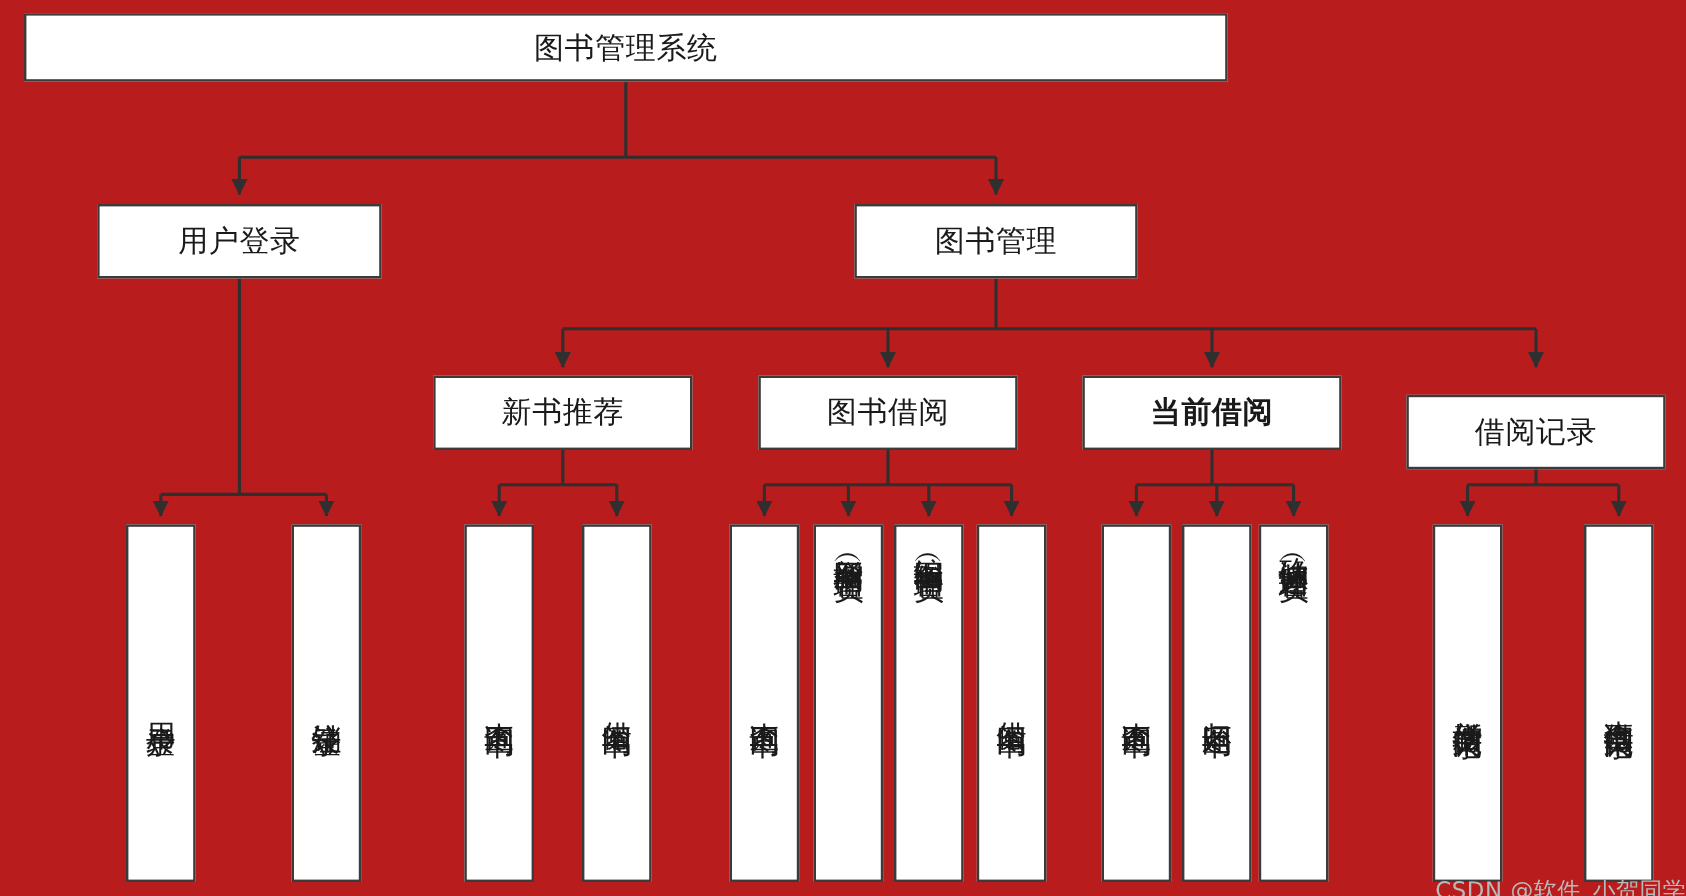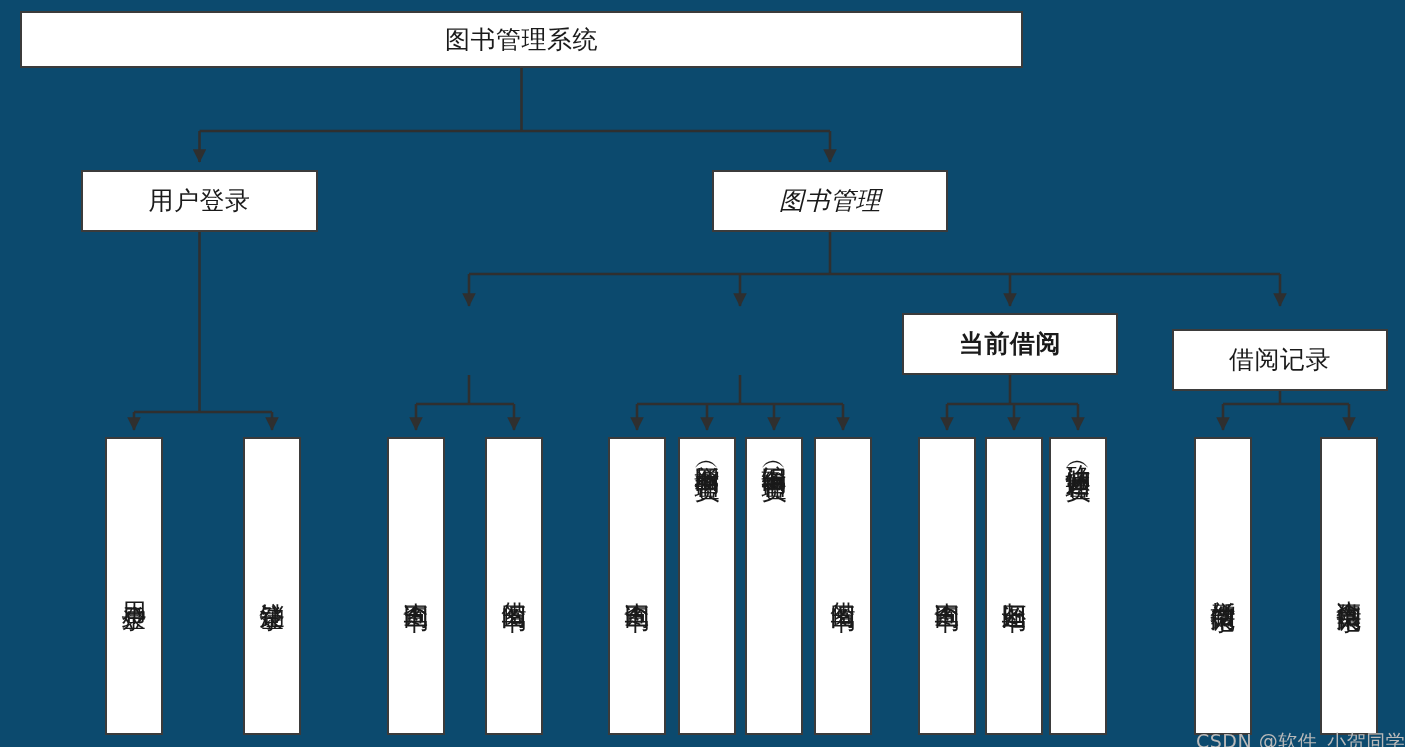--- a/index.html
+++ b/index.html
@@ -7,21 +7,21 @@
     padding: 0;
     background: #ffffff;
   }
   body {
     font-family: "DejaVu Sans", "Liberation Sans", sans-serif;
   }
   #stage {
     position: relative;
     width: 1405px;
     height: 747px;
-    background: #0c4a6e;
+    background: #b91c1c;
     overflow: hidden;
   }
   #wires {
     position: absolute;
     left: 0;
     top: 0;
     width: 1405px;
     height: 747px;
     pointer-events: none;
   }
@@ -131,24 +131,30 @@
     </g>
   </svg>
 
   <div class="node horiz root" style="left:20px; top:11px; width:1003px; height:57px;">
     <span class="label">图书管理系统</span>
   </div>
 
   <div class="node horiz" style="left:81px; top:170px; width:237px; height:62px;">
     <span class="label">用户登录</span>
   </div>
-  <div class="node horiz" style="left:712px; top:170px; width:236px; height:62px;font-style:italic;">
+  <div class="node horiz" style="left:712px; top:170px; width:236px; height:62px;">
     <span class="label">图书管理</span>
   </div>
 
+  <div class="node horiz" style="left:361px; top:313px; width:216px; height:62px;">
+    <span class="label">新书推荐</span>
+  </div>
+  <div class="node horiz" style="left:632px; top:313px; width:216px; height:62px;">
+    <span class="label">图书借阅</span>
+  </div>
   <div class="node horiz" style="left:902px; top:313px; width:216px; height:62px;font-weight:bold;">
     <span class="label">当前借阅</span>
   </div>
   <div class="node horiz" style="left:1172px; top:313px; width:216px; height:62px;margin-top:16px;">
     <span class="label">借阅记录</span>
   </div>
 
   <div class="node vert centered" style="left:105px; top:437px; width:58px; height:298px;">
     <span class="label">用户登录</span>
   </div>

